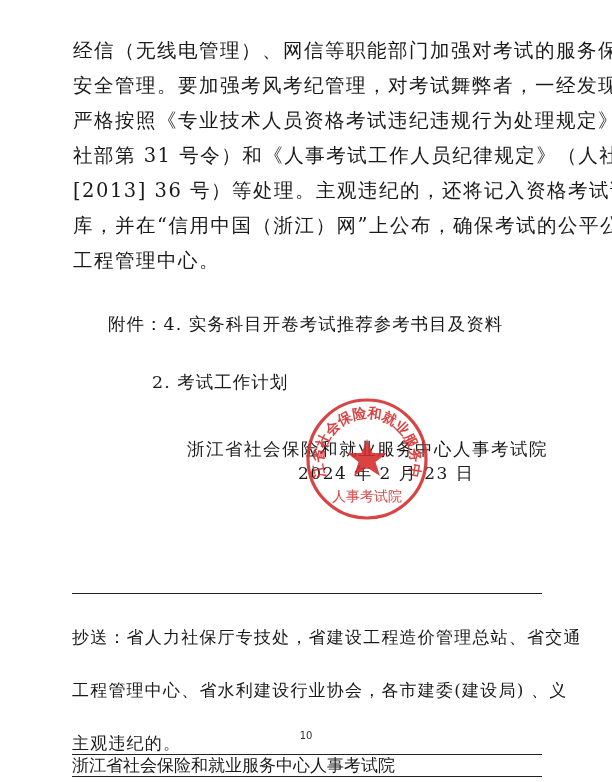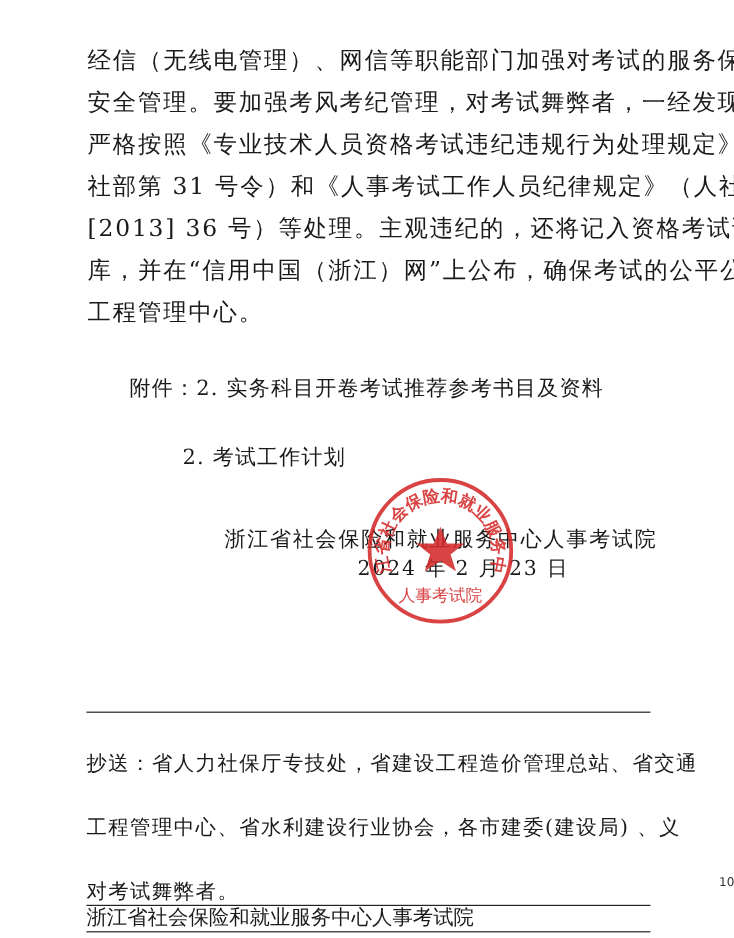--- a/index.html
+++ b/index.html
@@ -21,40 +21,40 @@
   .sig-date { position: absolute; left: 298px; top: 462px; font-size: 17px; letter-spacing: 1.5px; white-space: nowrap; z-index: 1; }
   .stamp { position: absolute; left: 305px; top: 397px; width: 124px; height: 124px; z-index: 2; opacity: 0.88; }
   .cc-block { position: absolute; left: 72px; top: 593px; width: 470px; }
   .rule { border-top: 1.3px solid #222; width: 100%; }
   .cc-text { font-size: 17px; line-height: 21px; letter-spacing: 1.2px; padding: 1px 0 0 0; }
   .cc-line { display: block; white-space: nowrap; text-align: justify; text-align-last: justify; margin-top: 32px; }
   .cc-line.last { text-align-last: left; }
   .issuer-row { display: flex; justify-content: space-between; font-size: 17px; line-height: 21px; padding: 0; white-space: nowrap; }
   .issuer-org { letter-spacing: 0px; }
   .issuer-date { letter-spacing: 0.5px; }
-  .page-number { position: absolute; left: 0; width: 612px; top: 730px; text-align: right; font-family: "DejaVu Sans", sans-serif; font-size: 10px; color: #333; }
+  .page-number { position: absolute; left: 0; width: 612px; top: 730px; text-align: center; font-family: "DejaVu Sans", sans-serif; font-size: 10px; color: #333; }
 </style>
 </head>
 <body>
 
 <div class="page">
 
   <div class="body-text">
     <span class="body-line">经信（无线电管理）、网信等职能部门加强对考试的服务保障和</span>
     <span class="body-line">安全管理。要加强考风考纪管理，对考试舞弊者，一经发现，要</span>
     <span class="body-line">严格按照《专业技术人员资格考试违纪违规行为处理规定》（人</span>
     <span class="body-line">社部第 31 号令）和《人事考试工作人员纪律规定》（人社部发</span>
     <span class="body-line">[2013] 36 号）等处理。主观违纪的，还将记入资格考试诚信档案</span>
     <span class="body-line">库，并在“信用中国（浙江）网”上公布，确保考试的公平公正</span>
     <span class="body-line last">工程管理中心。</span>
   </div>
 
   <div class="attach">
     <div class="attach-row">
-      <span>附件：</span><span>2. 实务科目开卷考试推荐参考书目及资料</span>
+      <span>附件：</span><span>4. 实务科目开卷考试推荐参考书目及资料</span>
     </div>
     <div class="attach-row attach-item2">
       <span>2. 考试工作计划</span>
     </div>
   </div>
 
   <div class="sig-org">浙江省社会保险和就业服务中心人事考试院</div>
   <div class="sig-date">2024 年 2 月 23 日</div>
 
   <svg class="stamp" viewBox="0 0 124 124">
@@ -67,21 +67,21 @@
     </text>
     <polygon fill="#d42a2a" points="62,42 67.5,56 82,56 70.5,65 75,79 62,70.5 49,79 53.5,65 42,56 56.5,56"></polygon>
     <text x="62" y="104" text-anchor="middle" font-family="DejaVu Serif, serif" font-size="14" fill="#d42a2a">人事考试院</text>
   </svg>
 
   <div class="cc-block">
     <div class="rule"></div>
     <div class="cc-text">
       <span class="cc-line">抄送：省人力社保厅专技处，省建设工程造价管理总站、省交通</span>
       <span class="cc-line">工程管理中心、省水利建设行业协会，各市建委(建设局) 、义</span>
-      <span class="cc-line last">对考试舞弊者。</span>
+      <span class="cc-line last">主观违纪的。</span>
     </div>
     <div class="rule"></div>
     <div class="issuer-row">
       <span class="issuer-org">浙江省社会保险和就业服务中心人事考试院</span>
     </div>
     <div class="rule"></div>
   </div>
 
   <div class="page-number">10</div>
 </div>

